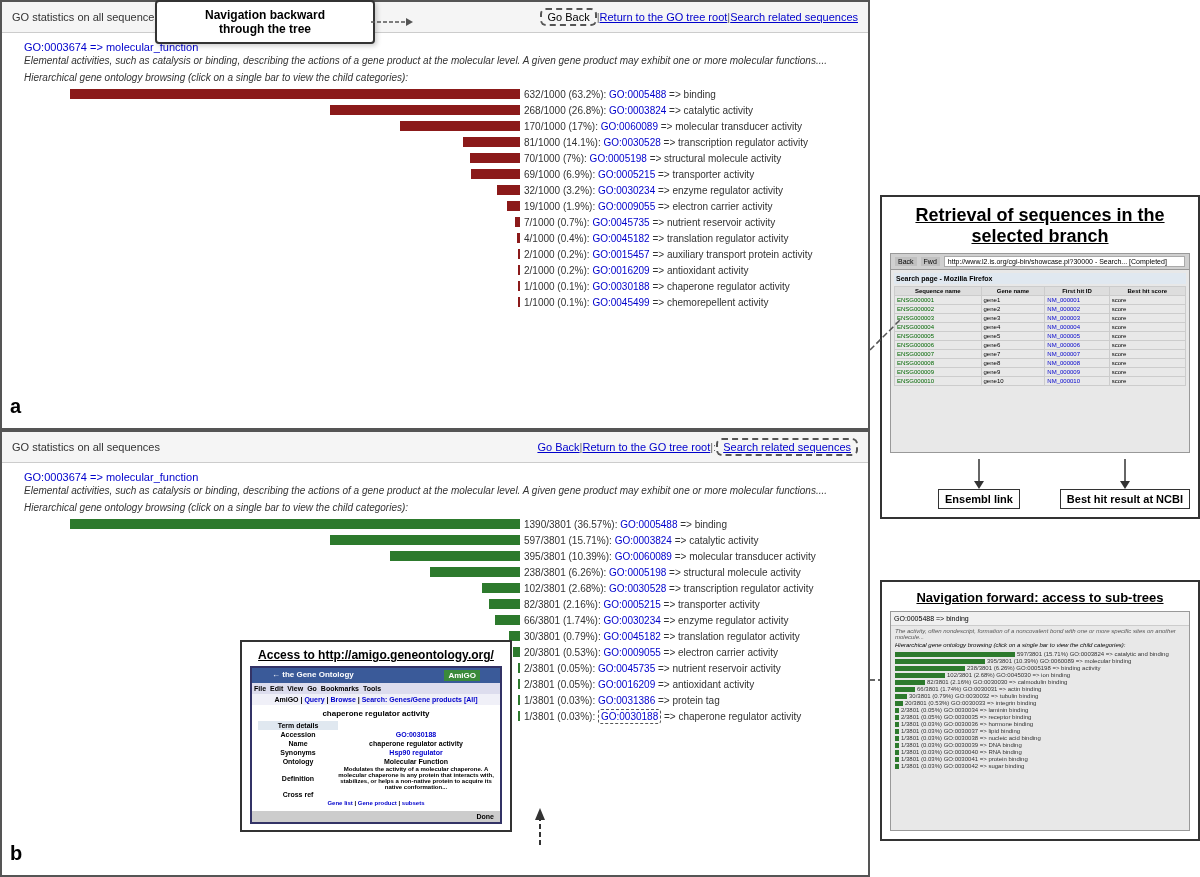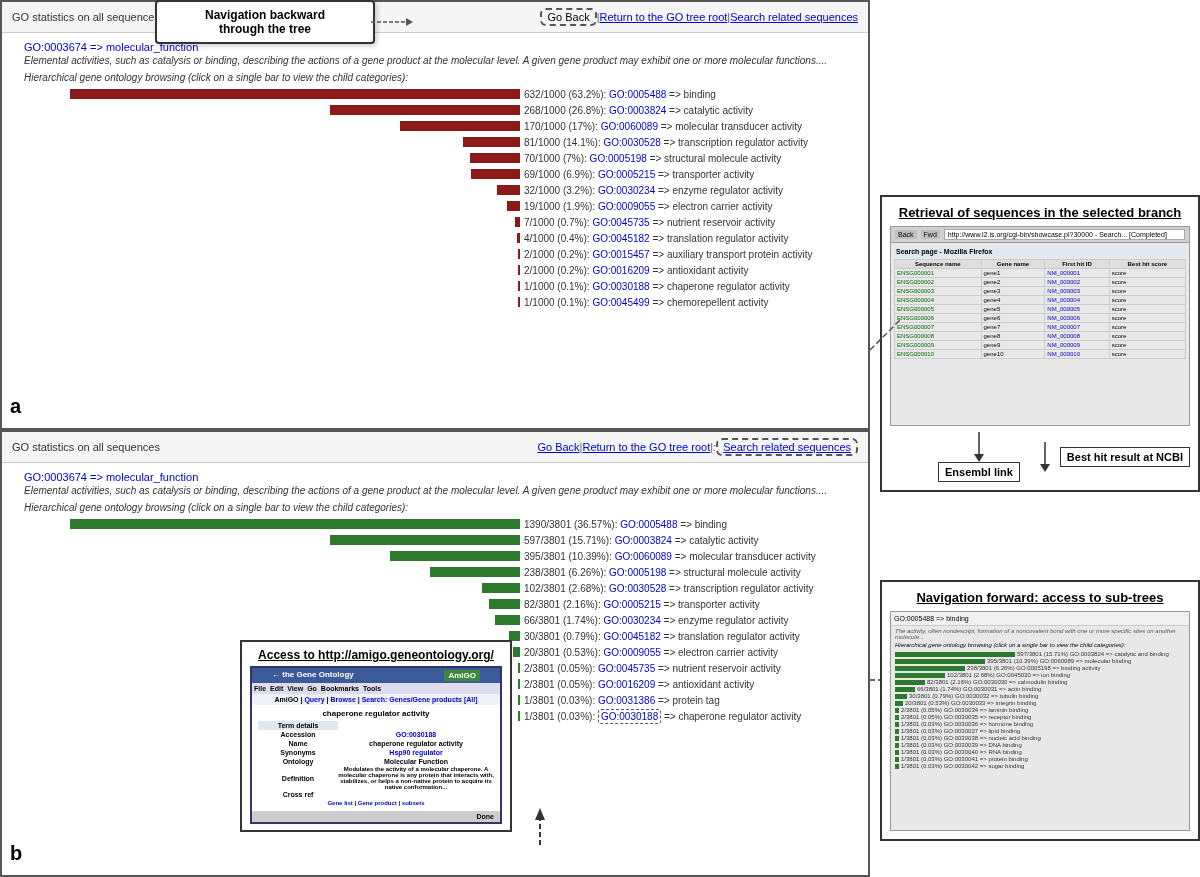--- a/index.html
+++ b/index.html
@@ -175,21 +175,21 @@
       top: 195px;
       right: 0;
       width: 320px;
       border: 2px solid #333;
       background: #fff;
       padding: 8px;
       z-index: 5;
     }
 
     .retrieval-title {
-      font-size: 13px;
+      font-size: 18px;
       font-weight: bold;
       text-decoration: underline;
       color: #000;
       text-align: center;
       margin-bottom: 6px;
     }
 
     .retrieval-screenshot {
       width: 100%;
       height: 200px;
@@ -677,21 +677,21 @@
 
     <div class="retrieval-labels">
 
       <div style="display:flex;flex-direction:column;align-items:center;margin-left:48px;">
         <svg width="30" height="30">
           <line x1="15" y1="0" x2="15" y2="22" stroke="#333" stroke-width="1.5"></line>
           <polygon points="10,22 15,30 20,22" fill="#333"></polygon>
         </svg>
         <span class="label-box">Ensembl link</span>
       </div>
-      <div style="display:flex;flex-direction:row;align-items:center;">
+      <div style="display:flex;flex-direction:column;align-items:center;">
         <svg width="30" height="30">
           <line x1="15" y1="0" x2="15" y2="22" stroke="#333" stroke-width="1.5"></line>
           <polygon points="10,22 15,30 20,22" fill="#333"></polygon>
         </svg>
         <span class="label-box">Best hit result
 at NCBI</span>
       </div>
     </div>
   </div>
 

